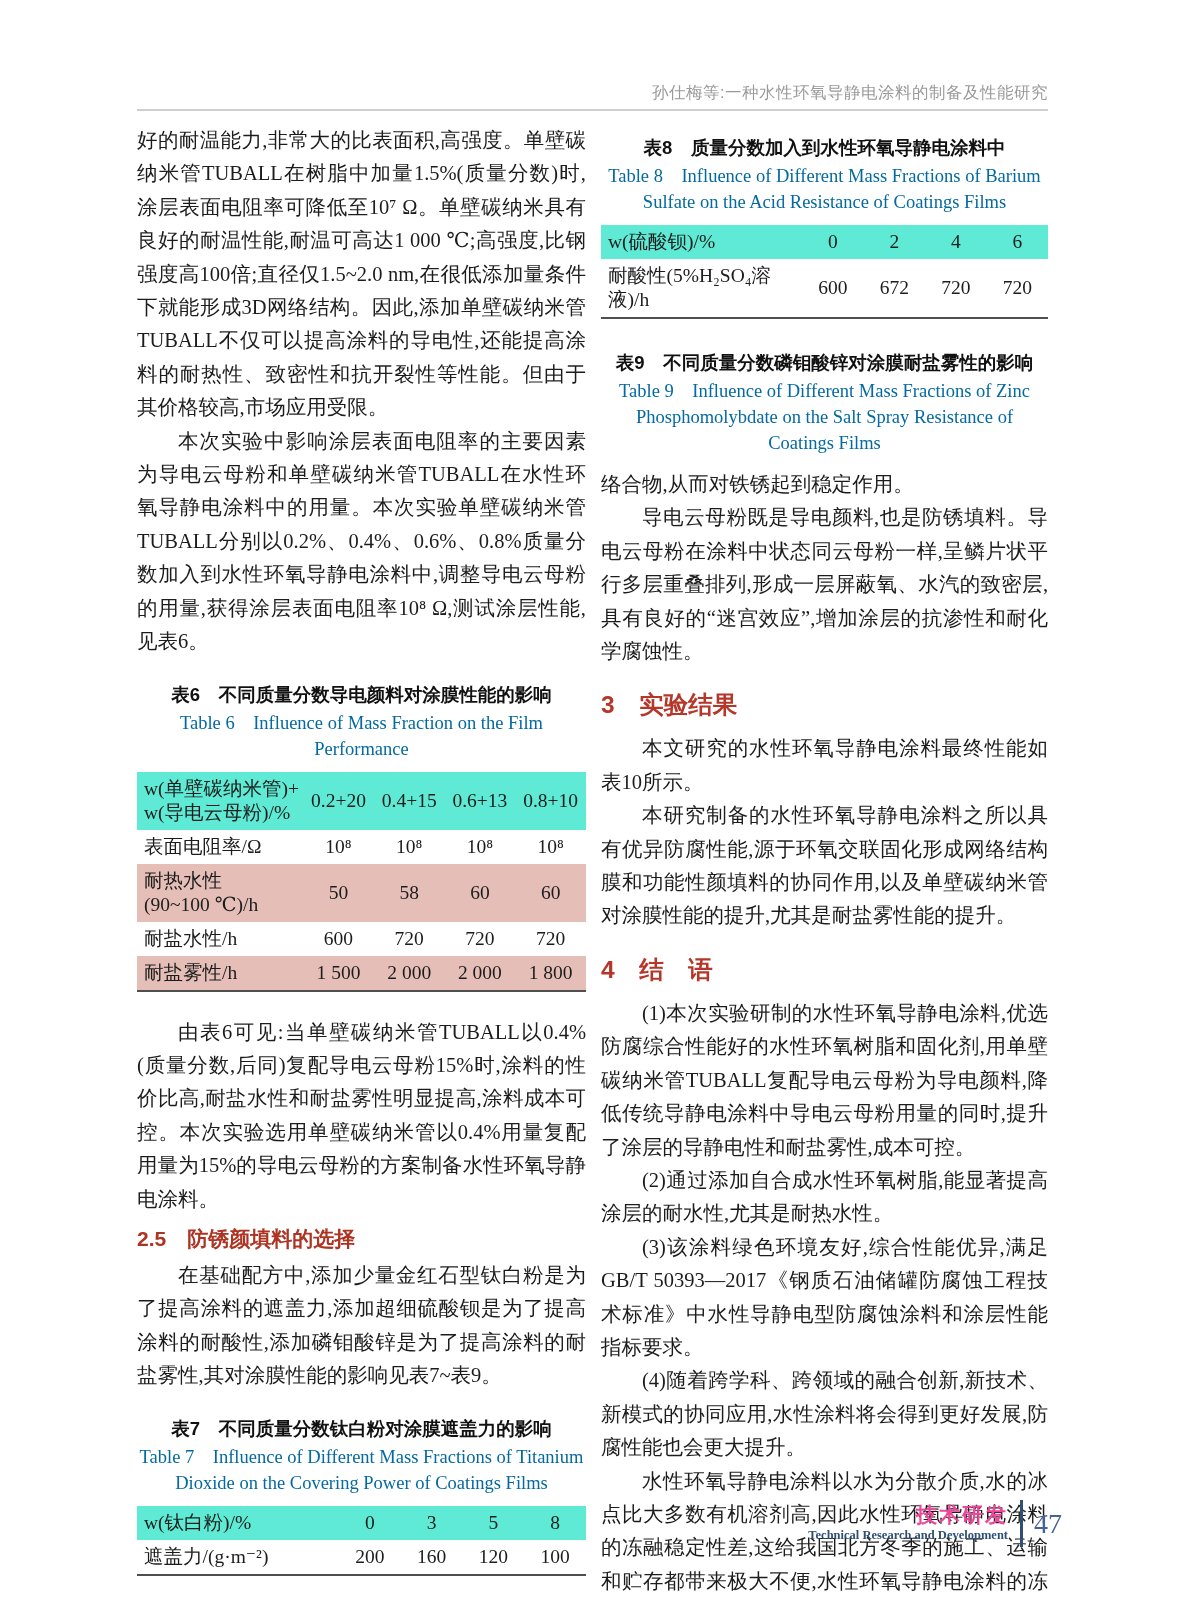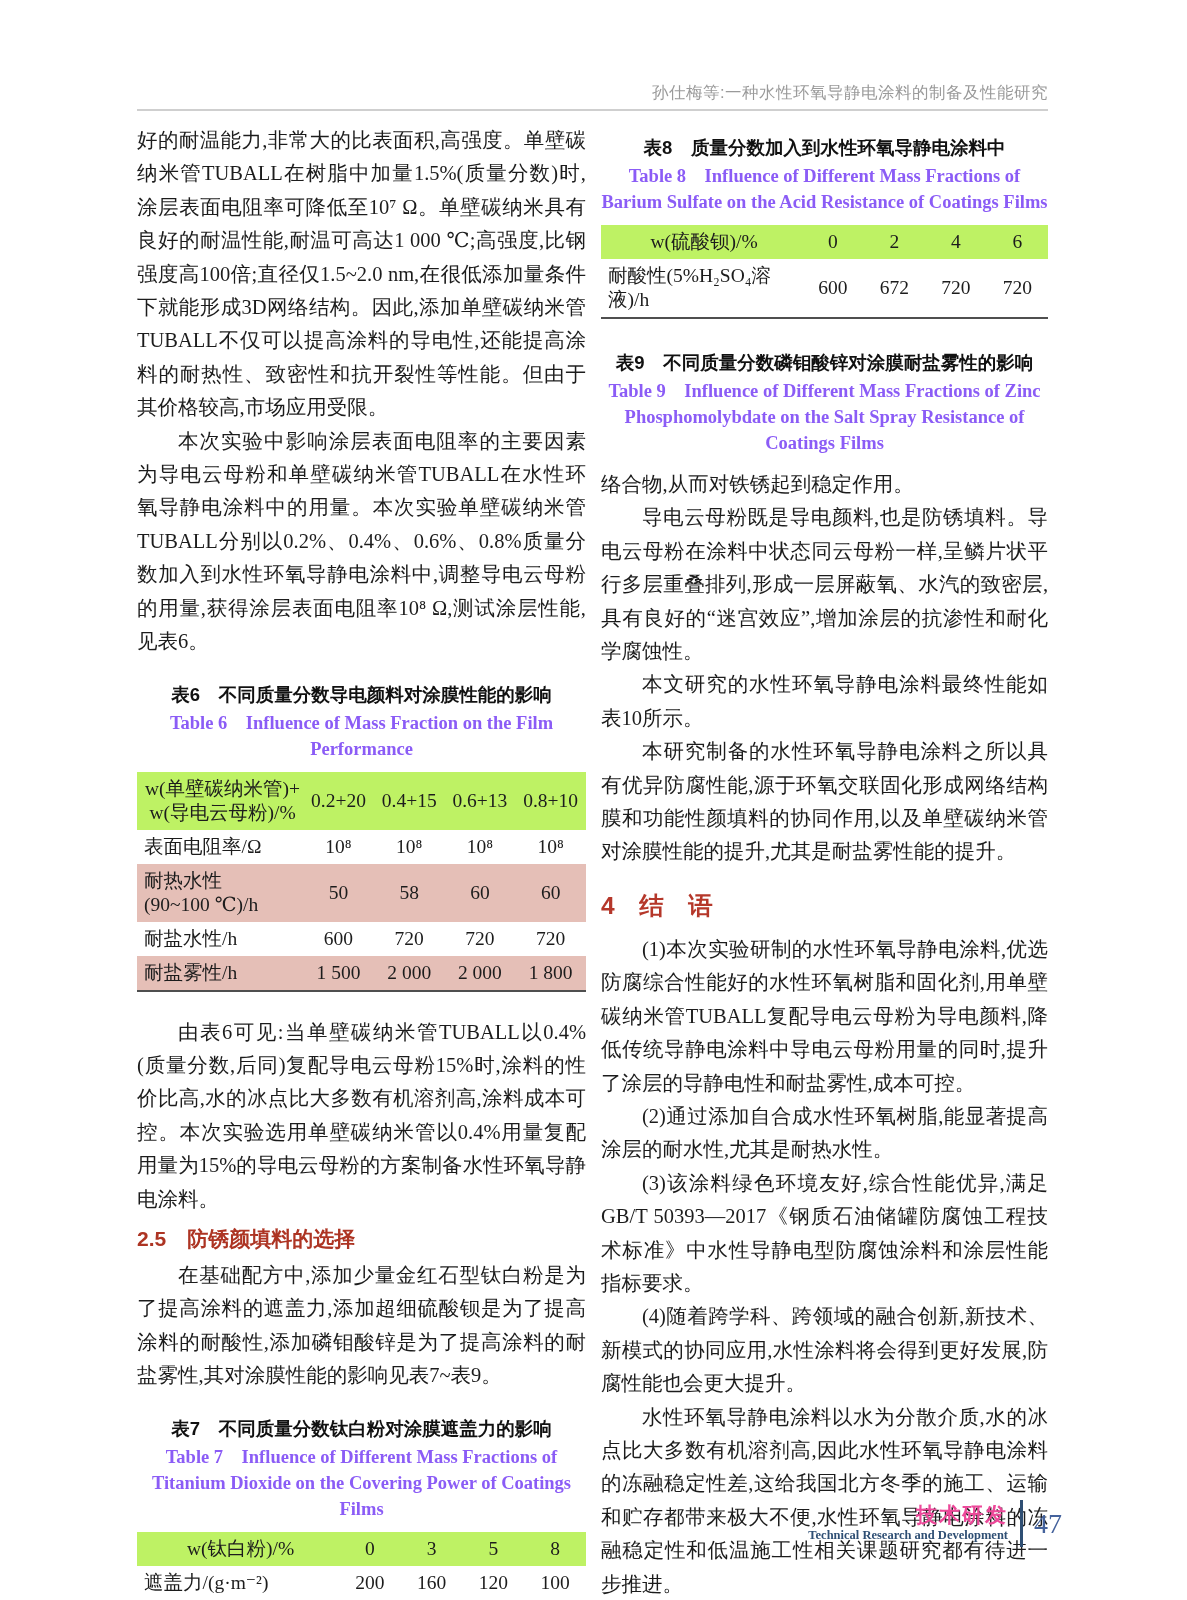--- a/index.html
+++ b/index.html
@@ -31,33 +31,33 @@
     text-indent:2em;
   }
   .para.noindent{text-indent:0;}
   .caption-cn{
     margin:22px 0 0 0;text-align:center;
     font-family:"Liberation Sans","DejaVu Sans",sans-serif;
     font-weight:bold;font-size:18.5px;line-height:27px;color:#111;
   }
   .caption-en{
     margin:2px 0 0 0;text-align:center;
-    font-weight:bold;font-size:18.5px;line-height:26px;color:#8b5cf6;
+    font-weight:normal;font-size:18.5px;line-height:26px;color:#0369a1;
     font-family:"Liberation Serif","DejaVu Serif",serif;
   }
   table.data{
     width:100%;border-collapse:collapse;
     margin-top:10px;margin-bottom:24px;
     border-bottom:2px solid #4f4f4f;
     font-size:19.5px;line-height:24px;
   }
   table.data td{padding:5px 2px;vertical-align:middle;}
   table.data td.label{text-align:left;padding-left:7px;white-space:pre-line;}
   table.data td.val{text-align:center;}
-  table.data tr.hdr td{background:#bef264;text-align:center;}
+  table.data tr.hdr td{background:#5eead4;}
   table.data tr.alt td{background:#e5bfb7;}
   .t6 td:first-child{width:37%;}
   .tw td:first-child{width:45%;}
   .sub-heading{
     margin:8px 0 5px 0;
     font-family:"Liberation Sans","DejaVu Sans",sans-serif;
     font-weight:bold;font-size:21px;color:#ad3423;line-height:30px;
   }
   .sec-heading{
     margin:20px 0 10px 0;
@@ -131,21 +131,21 @@
         <tr class="alt">
           <td class="label">耐盐雾性/h</td>
           <td class="val">1 500</td>
           <td class="val">2 000</td>
           <td class="val">2 000</td>
           <td class="val">1 800</td>
         </tr>
       </tbody>
     </table>
 
-    <p class="para">由表6可见:当单壁碳纳米管TUBALL以0.4%(质量分数,后同)复配导电云母粉15%时,涂料的性价比高,水的冰点比大多数有机溶剂高,涂料成本可控。本次实验选用单壁碳纳米管以0.4%用量复配用量为15%的导电云母粉的方案制备水性环氧导静电涂料。</p>
+    <p class="para">由表6可见:当单壁碳纳米管TUBALL以0.4%(质量分数,后同)复配导电云母粉15%时,涂料的性价比高,耐盐水性和耐盐雾性明显提高,涂料成本可控。本次实验选用单壁碳纳米管以0.4%用量复配用量为15%的导电云母粉的方案制备水性环氧导静电涂料。</p>
     <div class="sub-heading">2.5　防锈颜填料的选择</div>
     <p class="para">在基础配方中,添加少量金红石型钛白粉是为了提高涂料的遮盖力,添加超细硫酸钡是为了提高涂料的耐酸性,添加磷钼酸锌是为了提高涂料的耐盐雾性,其对涂膜性能的影响见表7~表9。</p>
 
     <div class="caption-cn">表7　不同质量分数钛白粉对涂膜遮盖力的影响</div>
     <div class="caption-en">Table 7　Influence of Different Mass Fractions of Titanium Dioxide on the Covering Power of Coatings Films</div>
     <table class="data tw">
       <tbody>
         <tr class="hdr">
           <td class="label">w(钛白粉)/%</td>
           <td class="val">0</td>
@@ -186,20 +186,21 @@
         </tr>
       </tbody>
     </table>
 
     <div class="caption-cn" style="margin-top:30px;">表9　不同质量分数磷钼酸锌对涂膜耐盐雾性的影响</div>
     <div class="caption-en">Table 9　Influence of Different Mass Fractions of Zinc Phosphomolybdate on the Salt Spray Resistance of Coatings Films</div>
 
     <p class="para noindent" style="margin-top:12px;">络合物,从而对铁锈起到稳定作用。</p>
     <p class="para">导电云母粉既是导电颜料,也是防锈填料。导电云母粉在涂料中状态同云母粉一样,呈鳞片状平行多层重叠排列,形成一层屏蔽氧、水汽的致密层,具有良好的“迷宫效应”,增加涂层的抗渗性和耐化学腐蚀性。</p>
 
+    <div class="sec-heading">3　实验结果</div>
     <p class="para">本文研究的水性环氧导静电涂料最终性能如表10所示。</p>
     <p class="para">本研究制备的水性环氧导静电涂料之所以具有优异防腐性能,源于环氧交联固化形成网络结构膜和功能性颜填料的协同作用,以及单壁碳纳米管对涂膜性能的提升,尤其是耐盐雾性能的提升。</p>
 
     <div class="sec-heading">4　结　语</div>
     <p class="para">(1)本次实验研制的水性环氧导静电涂料,优选防腐综合性能好的水性环氧树脂和固化剂,用单壁碳纳米管TUBALL复配导电云母粉为导电颜料,降低传统导静电涂料中导电云母粉用量的同时,提升了涂层的导静电性和耐盐雾性,成本可控。</p>
     <p class="para">(2)通过添加自合成水性环氧树脂,能显著提高涂层的耐水性,尤其是耐热水性。</p>
     <p class="para">(3)该涂料绿色环境友好,综合性能优异,满足GB/T 50393—2017《钢质石油储罐防腐蚀工程技术标准》中水性导静电型防腐蚀涂料和涂层性能指标要求。</p>
     <p class="para">(4)随着跨学科、跨领域的融合创新,新技术、新模式的协同应用,水性涂料将会得到更好发展,防腐性能也会更大提升。</p>
     <p class="para">水性环氧导静电涂料以水为分散介质,水的冰点比大多数有机溶剂高,因此水性环氧导静电涂料的冻融稳定性差,这给我国北方冬季的施工、运输和贮存都带来极大不便,水性环氧导静电涂料的冻融稳定性和低温施工性相关课题研究都有待进一步推进。</p>
   </div>

